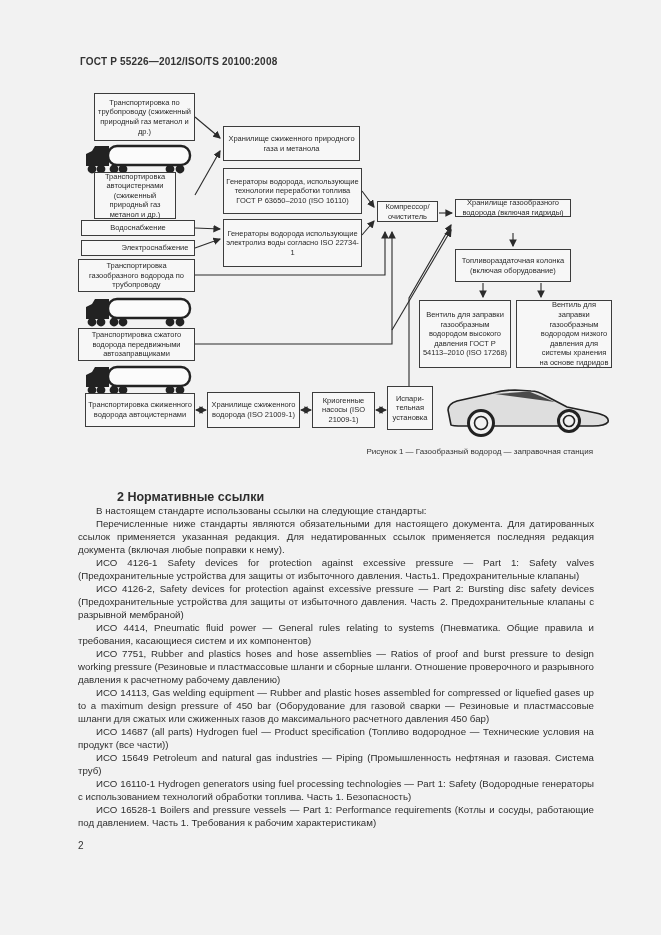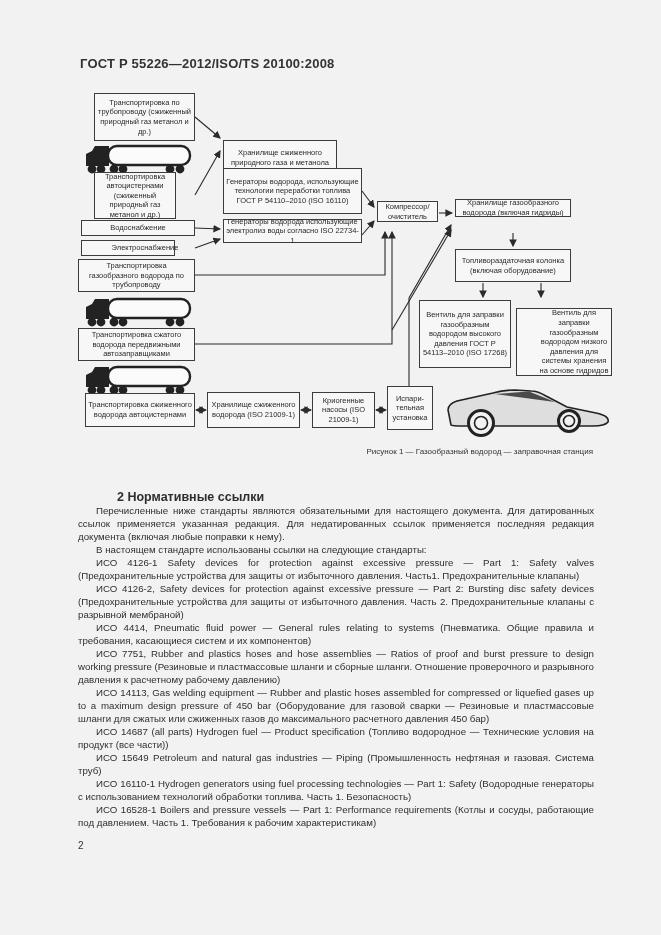--- a/index.html
+++ b/index.html
@@ -7,21 +7,21 @@
     --box-fill:#f7f7f7;
     --ink:#2b2b2b;
   }
   html,body{margin:0;padding:0;}
   body{background:#e8e8e8;font-family:"Liberation Sans","DejaVu Sans",sans-serif;}
   .page{
     position:relative;width:661px;height:935px;background:var(--page-bg);
     color:var(--ink);overflow:hidden;margin:0 auto;
   }
   .doc-header{
-    position:absolute;left:80px;top:56px;font-size:13px;font-weight:bold;
+    position:absolute;left:80px;top:56px;font-size:10px;font-weight:bold;
     letter-spacing:.2px;color:#333;
   }
   
   .figure{position:absolute;left:0;top:0;width:661px;height:445px;}
   .edges{position:absolute;left:0;top:0;}
   .node{
     position:absolute;background:var(--box-fill);border:1px solid #3c3c3c;
     display:flex;align-items:center;justify-content:center;text-align:center;
     font-size:7.5px;line-height:1.28;color:#2a2a2a;padding:1px 2px;box-sizing:border-box;
   }
@@ -101,82 +101,82 @@
     <div class="icon-wrap" style="left:83px;top:141px;width:112px;height:34px;">
       <svg width="112" height="34" viewBox="0 0 112 34">
           <use href="#truck"></use>
         </svg>
     </div>
 
     <div class="node" style="left:94px;top:172px;width:82px;height:47px;">Транспортировка автоцистернами (сжиженный природный газ метанол и др.)</div>
 
     <div class="node" style="left:81px;top:220px;width:114px;height:16px;">Водоснабжение</div>
 
-    <div class="node" style="left:81px;top:240px;width:94px;height:16px;padding-left:36px;">Электроснабжение</div>
+    <div class="node" style="left:81px;top:240px;width:114px;height:16px;padding-left:36px;">Электроснабжение</div>
 
     <div class="node" style="left:78px;top:259px;width:117px;height:33px;">Транспортировка газообразного водорода по трубопроводу</div>
 
     <div class="icon-wrap" style="left:83px;top:294px;width:112px;height:34px;">
       <svg width="112" height="34" viewBox="0 0 112 34">
           <use href="#truck"></use>
         </svg>
     </div>
 
     <div class="node" style="left:78px;top:328px;width:117px;height:33px;">Транспортировка сжатого водорода передвижными автозаправщиками</div>
 
     <div class="icon-wrap" style="left:83px;top:362px;width:112px;height:34px;">
       <svg width="112" height="34" viewBox="0 0 112 34">
           <use href="#truck"></use>
         </svg>
     </div>
 
     <div class="node" style="left:85px;top:393px;width:110px;height:34px;">Транспортировка сжиженного водорода автоцистернами</div>
 
-    <div class="node" style="left:223px;top:126px;width:114px;height:35px;margin-top:14px;">Хранилище сжиженного природного газа и метанола</div>
+    <div class="node" style="left:223px;top:126px;width:137px;height:35px;">Хранилище сжиженного природного газа и метанола</div>
 
-    <div class="node" style="left:223px;top:168px;width:139px;height:46px;">Генераторы водорода, использующие технологии переработки топлива ГОСТ Р 54110–2010 (ISO 16110)</div>
+    <div class="node" style="left:223px;top:168px;width:139px;height:46px;">Генераторы водорода, использующие технологии переработки топлива ГОСТ Р 63650–2010 (ISO 16110)</div>
 
-    <div class="node" style="left:223px;top:219px;width:139px;height:24px;">Генераторы водорода использующие электролиз воды согласно ISO 22734-1</div>
+    <div class="node" style="left:223px;top:219px;width:139px;height:48px;">Генераторы водорода использующие электролиз воды согласно ISO 22734-1</div>
 
     <div class="node" style="left:207px;top:392px;width:93px;height:36px;">Хранилище сжижен­ного водорода (ISO 21009-1)</div>
 
     <div class="node" style="left:312px;top:392px;width:63px;height:36px;">Криогенные насосы (ISO 21009-1)</div>
 
     <div class="node" style="left:387px;top:386px;width:46px;height:44px;text-align:center;">Испари­тельная установка</div>
 
     <div class="node" style="left:377px;top:201px;width:61px;height:21px;">Компрессор/ очиститель</div>
 
     <div class="node" style="left:455px;top:199px;width:116px;height:18px;">Хранилище газообразного водорода (включая гидриды)</div>
 
     <div class="node" style="left:455px;top:249px;width:116px;height:33px;">Топливораздаточная колонка (включая оборудование)</div>
 
     <div class="node" style="left:419px;top:300px;width:92px;height:68px;">Вентиль для заправки газообразным водородом высокого давления ГОСТ Р 54113–2010 (ISO 17268)</div>
 
-    <div class="node" style="left:516px;top:308px;width:96px;height:68px;padding-left:22px;">Вентиль для заправки газообразным водородом низкого давления для системы хранения на основе гидридов</div>
+    <div class="node" style="left:516px;top:300px;width:96px;height:68px;padding-left:22px;">Вентиль для заправки газообразным водородом низкого давления для системы хранения на основе гидридов</div>
 
     <div class="icon-wrap" style="left:443px;top:385px;width:172px;height:52px;">
       <svg width="172" height="52" viewBox="0 0 172 52">
         <path d="M8,40 L5,25 Q5,19 14,16 L50,8 Q60,5 72,5 L88,6 Q95,6 103,11 L124,22 L153,28 Q167,31 165,37 Q162,41 150,41 L20,41 Q9,41 8,40 Z" fill="#dedede" stroke="#222" stroke-width="1.6"></path>
         <path d="M52,9 L86,6.5 L112,17 L82,13 Z" fill="#4a4a4a"></path>
         <circle cx="38" cy="38" r="12.5" fill="#f2f2f2" stroke="#222" stroke-width="3"></circle>
         <circle cx="38" cy="38" r="6.5" fill="none" stroke="#222" stroke-width="1.6"></circle>
         <circle cx="126" cy="36" r="10.5" fill="#f2f2f2" stroke="#222" stroke-width="3"></circle>
         <circle cx="126" cy="36" r="5.5" fill="none" stroke="#222" stroke-width="1.6"></circle>
       </svg>
     </div>
 
   </div>
 
   <div class="caption">Рисунок 1 — Газообразный водород — заправочная станция</div>
 
   <h2 class="section-heading">2 Нормативные ссылки</h2>
 
   <div class="bodytext">
+    <p>В настоящем стандарте использованы ссылки на следующие стандарты:</p>
     <p>Перечисленные ниже стандарты являются обязательными для настоящего документа. Для датированных ссылок применяется указанная редакция. Для недатированных ссылок применяется последняя редакция документа (включая любые поправки к нему).</p>
-    <p>В настоящем стандарте использованы ссылки на следующие стандарты:</p>
     <p>ИСО 4126-1 Safety devices for protection against excessive pressure — Part 1: Safety valves (Предохранительные устройства для защиты от избыточного давления. Часть1. Предохранительные клапаны)</p>
     <p>ИСО 4126-2, Safety devices for protection against excessive pressure — Part 2: Bursting disc safety devices (Предохранительные устройства для защиты от избыточного давления. Часть 2. Предохранительные клапаны с разрывной мембраной)</p>
     <p>ИСО 4414, Pneumatic fluid power — General rules relating to systems (Пневматика. Общие правила и требования, касающиеся систем и их компонентов)</p>
     <p>ИСО 7751, Rubber and plastics hoses and hose assemblies — Ratios of proof and burst pressure to design working pressure (Резиновые и пластмассовые шланги и сборные шланги. Отношение проверочного и разрывного давления к расчетному рабочему давлению)</p>
     <p>ИСО 14113, Gas welding equipment — Rubber and plastic hoses assembled for compressed or liquefied gases up to a maximum design pressure of 450 bar (Оборудование для газовой сварки — Резиновые и пластмассовые шланги для сжатых или сжиженных газов до максимального расчетного давления 450 бар)</p>
     <p>ИСО 14687 (all parts) Hydrogen fuel — Product specification (Топливо водородное — Технические условия на продукт (все части))</p>
     <p>ИСО 15649 Petroleum and natural gas industries — Piping (Промышленность нефтяная и газовая. Система труб)</p>
     <p>ИСО 16110-1 Hydrogen generators using fuel processing technologies — Part 1: Safety (Водородные генераторы с использованием технологий обработки топлива. Часть 1. Безопасность)</p>
     <p>ИСО 16528-1 Boilers and pressure vessels — Part 1: Performance requirements (Котлы и сосуды, работающие под давлением. Часть 1. Требования к рабочим характеристикам)</p>
   </div>

